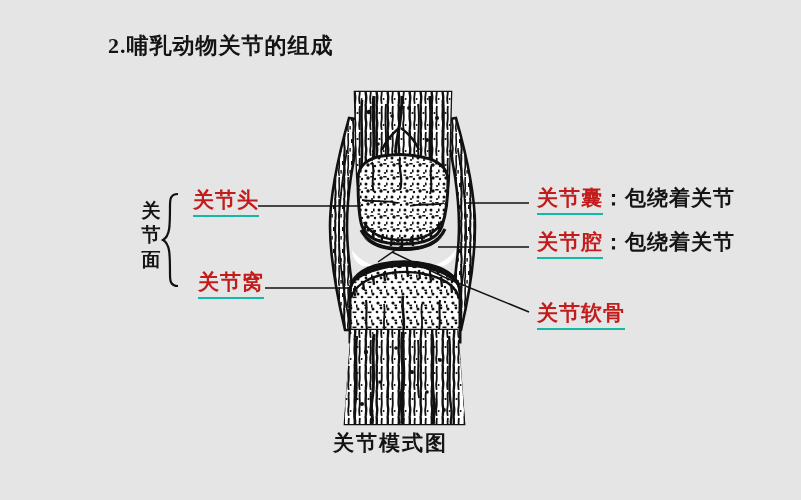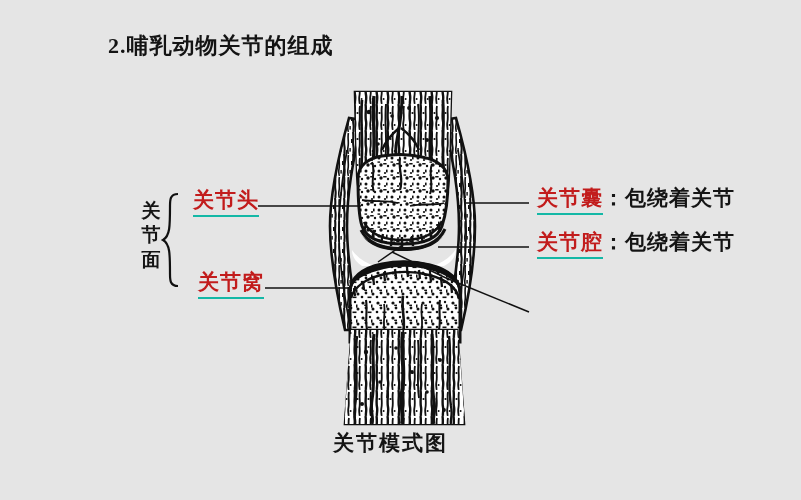--- a/index.html
+++ b/index.html
@@ -328,16 +328,19 @@
   </div>
 
   <div class="lbl lbl-guanjienang">
     <span class="red">关节囊</span><span class="desc">：</span><span class="desc">包绕着关节</span>
   </div>
 
   <div class="lbl lbl-guanjieqiang">
     <span class="red">关节腔</span><span class="desc">：</span><span class="desc">包绕着关节</span>
   </div>
 
+  <div class="lbl lbl-ruangu">
+    <span class="red">关节软骨</span>
+  </div>
 
   <div class="caption">关节模式图</div>
 
 </div>
 
 </body></html>

